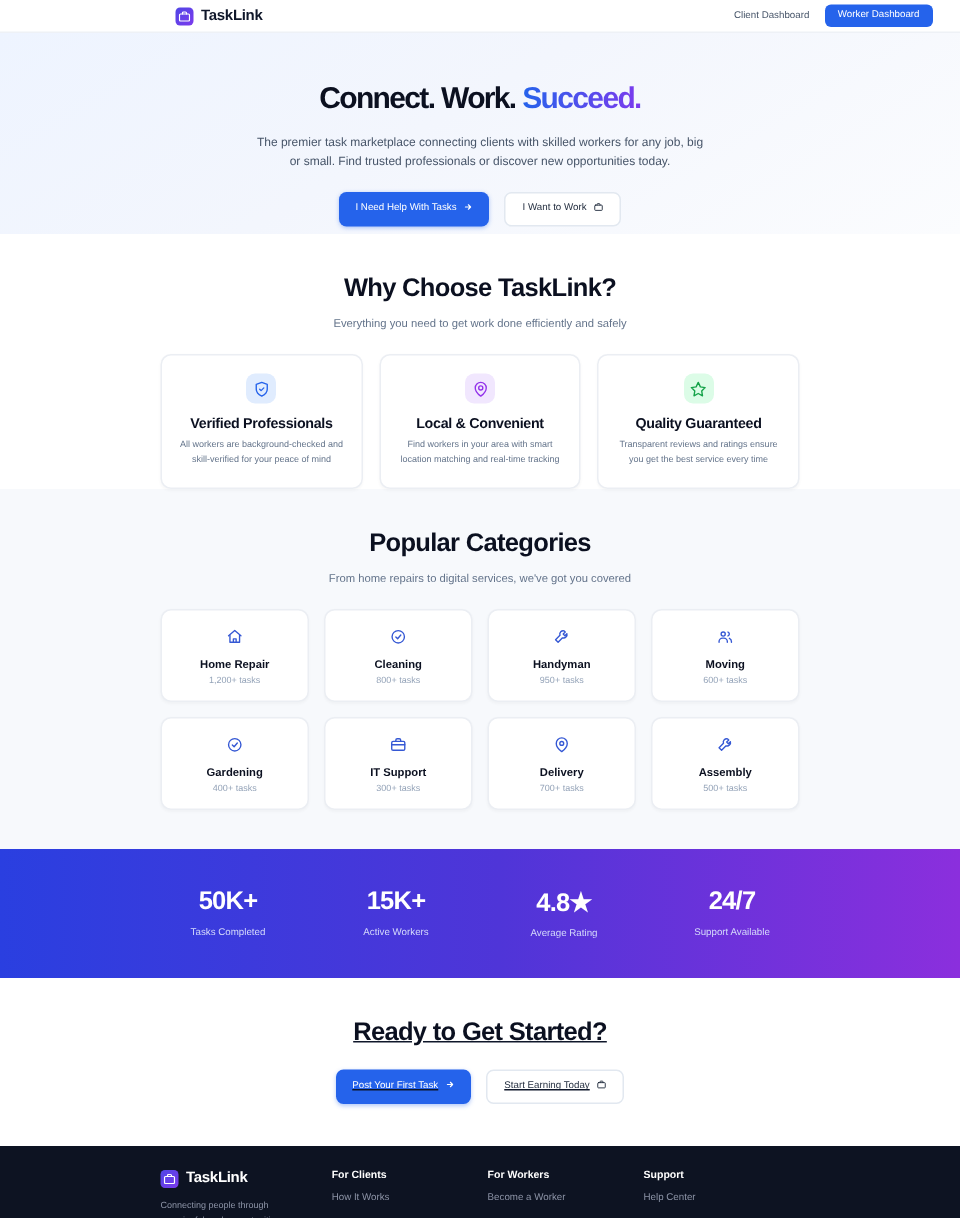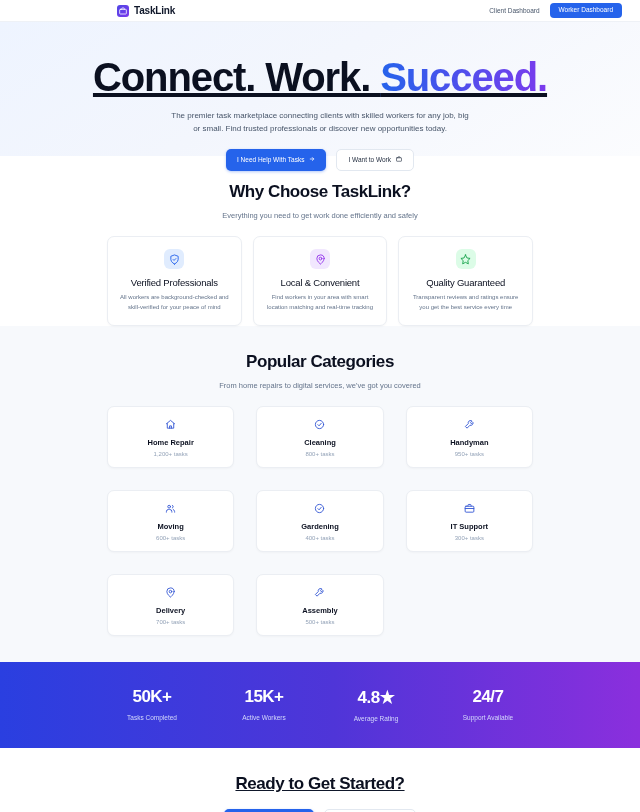--- a/index.html
+++ b/index.html
@@ -40,23 +40,22 @@
   }
 
   
   .hero {
     height: 134px;
     background: linear-gradient(150deg, #eef4ff 0%, #f3f6fd 45%, #fbfcfe 100%);
     text-align: center;
     padding-top: 34px;
   }
   .hero h1 {
-    font-size: 40px; font-weight: bold; letter-spacing: -1.1px; line-height: 1.05;
+    font-size: 20px; font-weight: bold; letter-spacing: -1.1px; line-height: 1.05;
     color: #0b1020;
-    text-decoration: underline;
   }
   .hero h1 .grad {
     background: linear-gradient(90deg, #2563eb 0%, #7c3aed 100%);
     -webkit-background-clip: text; background-clip: text;
     -webkit-text-fill-color: transparent; color: #5b3ae0;
   }
   .hero p {
     margin: 11px auto 0; max-width: 300px;
     font-size: 8px; line-height: 1.65; color: #475569;
   }
@@ -86,26 +85,26 @@
     padding: 12px 11px 13px; text-align: center;
     box-shadow: 0 1px 2px rgba(15,23,42,.03);
   }
   .feature-ico {
     width: 20px; height: 20px; border-radius: 6px; margin: 0 auto 8px;
     display: flex; align-items: center; justify-content: center;
   }
   .ico-blue { background: #e0ecfe; }
   .ico-purple { background: #f1e7fe; }
   .ico-green { background: #dcfce7; }
-  .feature-title { font-size: 9.5px; font-weight: normal; color: #0b1020; letter-spacing: -0.2px; }
+  .feature-title { font-size: 9.5px; font-weight: bold; color: #0b1020; letter-spacing: -0.2px; }
   .feature-desc { font-size: 6px; color: #64748b; line-height: 1.6; margin-top: 5px; }
 
   
   .cat-wrap { background: #f7f9fc; padding: 26px 107px 26px; }
-  .cat-grid { display: grid; grid-template-columns: repeat(3, 1fr); gap: 22px; margin-top: 16px; }
+  .cat-grid { display: grid; grid-template-columns: repeat(4, 1fr); gap: 10px; margin-top: 16px; }
   .cat-card {
     background: #fff; border: 1px solid #ebeef3; border-radius: 7px;
     padding: 11px 6px 10px; text-align: center;
     box-shadow: 0 1px 2px rgba(15,23,42,.03);
   }
   .cat-ico { height: 13px; margin-bottom: 7px; display: flex; align-items: center; justify-content: center; }
   .cat-name { font-size: 7.5px; font-weight: bold; color: #0b1020; }
   .cat-count { font-size: 6px; color: #94a3b8; margin-top: 4px; }
 
   

